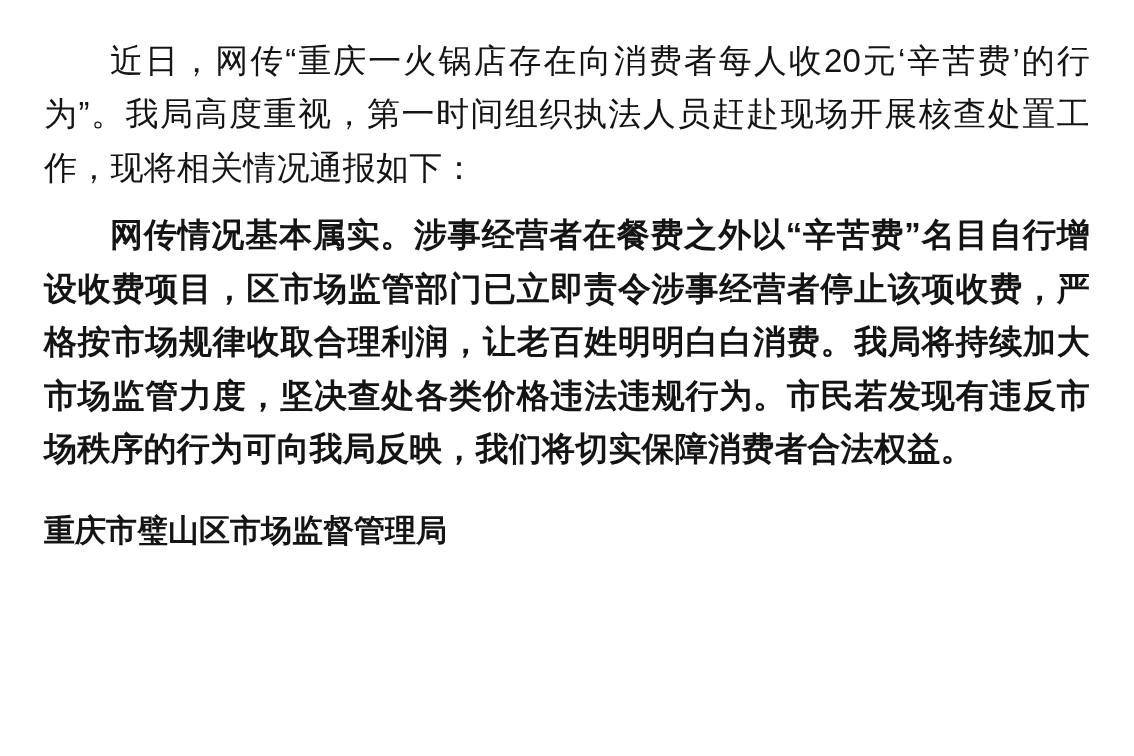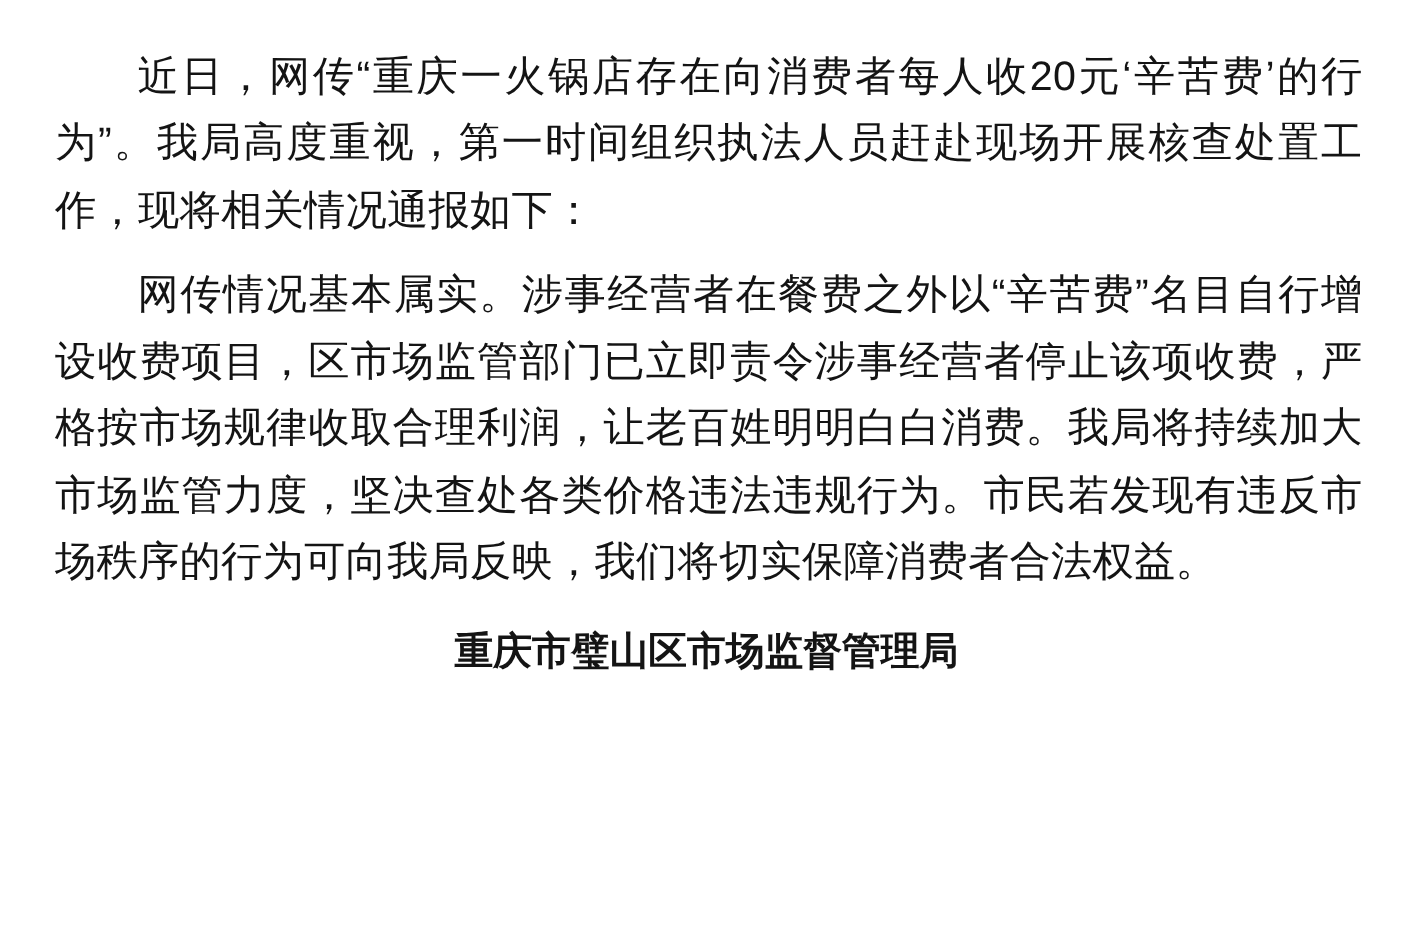--- a/index.html
+++ b/index.html
@@ -32,24 +32,25 @@
     text-align: justify;
     text-justify: inter-ideograph;
     letter-spacing: 0.2px;
     text-indent: 2em;
     margin: 0 0 14px 0;
     font-weight: 500;
     color: #141414;
   }
   .para.second {
     margin-top: 4px;
+    font-weight: bold;
   }
   .signature-block {
-    margin-top: 22px;
-    text-align: center;
+    margin-top: 32px;
+    text-align: left;
   }
   .sig-line {
     font-size: 31px;
     line-height: 1.5;
     font-weight: 600;
     color: #141414;
     padding-right: 4px;
   }
   .sig-date {
     font-size: 30px;

